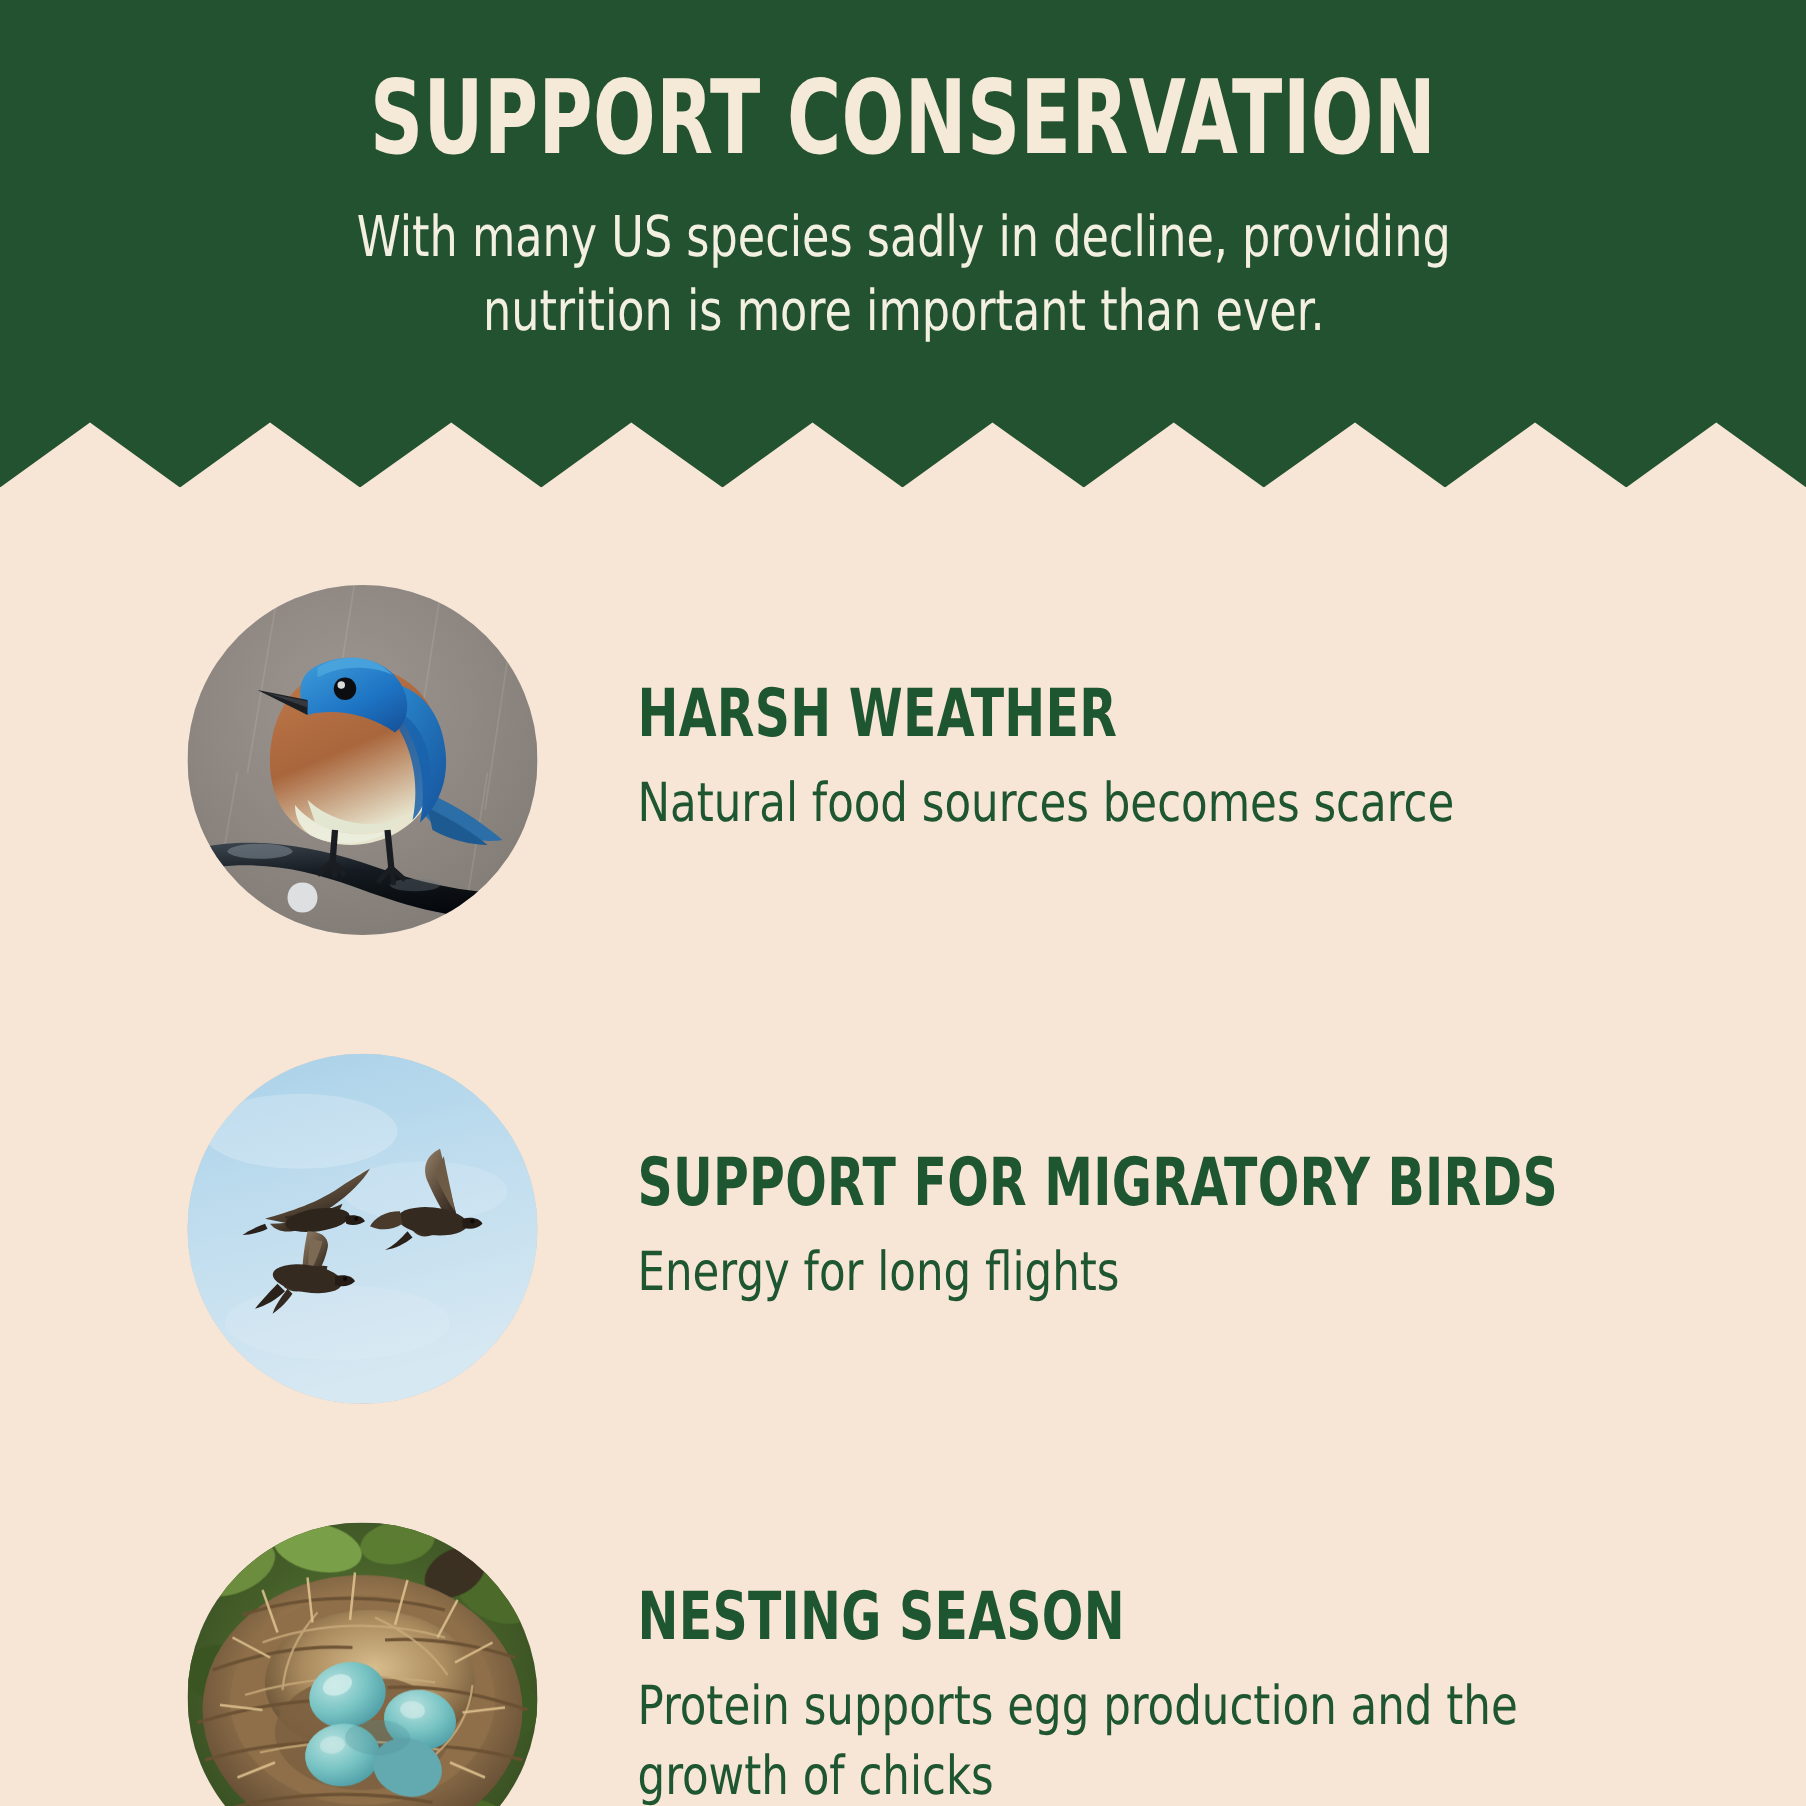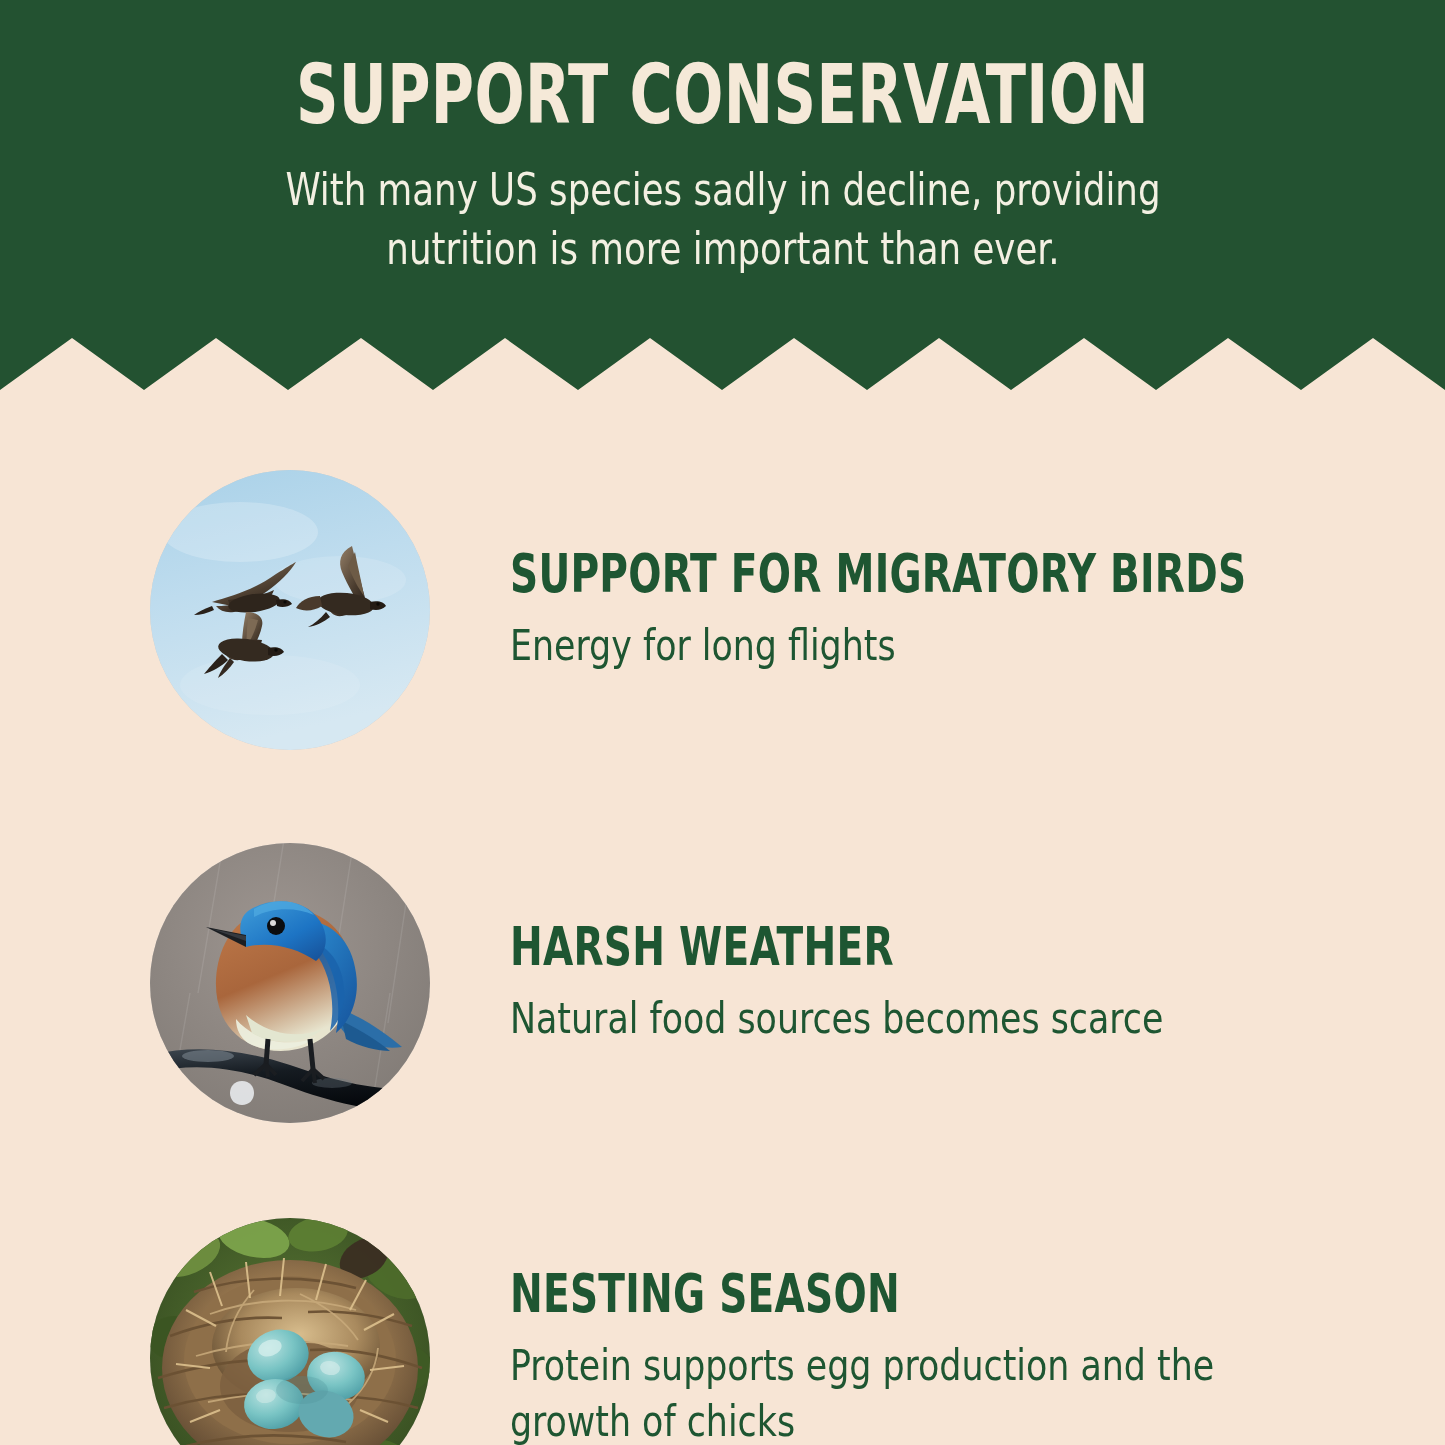--- a/index.html
+++ b/index.html
@@ -164,20 +164,105 @@
       <div class="headline">SUPPORT CONSERVATION</div>
       <div class="subhead">
         <div>With many US species sadly in decline, providing</div>
         <div>nutrition is more important than ever.</div>
       </div>
     </div>
   </div>
 
   <div class="features">
 
+    <div class="feature row-1">
+      <div class="thumb">
+        <svg viewBox="0 0 280 280">
+          <defs>
+            <radialGradient id="skyGray" cx="45%" cy="35%" r="80%">
+              <stop offset="0%" stop-color="#9d9590"></stop>
+              <stop offset="100%" stop-color="#7e7873"></stop>
+            </radialGradient>
+            <linearGradient id="breast" x1="0" y1="0" x2="0.4" y2="1">
+              <stop offset="0%" stop-color="#c07a4a"></stop>
+              <stop offset="55%" stop-color="#a9663c"></stop>
+              <stop offset="100%" stop-color="#e8e5cf"></stop>
+            </linearGradient>
+            <linearGradient id="blueHead" x1="0.1" y1="0" x2="0.9" y2="1">
+              <stop offset="0%" stop-color="#3e9bd8"></stop>
+              <stop offset="60%" stop-color="#1d74c4"></stop>
+              <stop offset="100%" stop-color="#17539b"></stop>
+            </linearGradient>
+            <linearGradient id="blueWing" x1="0" y1="0" x2="1" y2="1">
+              <stop offset="0%" stop-color="#2f92d6"></stop>
+              <stop offset="100%" stop-color="#15539c"></stop>
+            </linearGradient>
+            <linearGradient id="branchG" x1="0" y1="0" x2="0.3" y2="1">
+              <stop offset="0%" stop-color="#3e4750"></stop>
+              <stop offset="45%" stop-color="#151b21"></stop>
+              <stop offset="100%" stop-color="#05080c"></stop>
+            </linearGradient>
+          </defs>
+
+          <rect width="280" height="280" fill="url(#skyGray)"></rect>
+          <g opacity="0.10" stroke="#ffffff" stroke-width="1.4">
+            <line x1="20" y1="-10" x2="-5" y2="120"></line>
+            <line x1="75" y1="-10" x2="48" y2="150"></line>
+            <line x1="135" y1="-10" x2="108" y2="160"></line>
+            <line x1="205" y1="-10" x2="180" y2="150"></line>
+            <line x1="262" y1="20" x2="238" y2="180"></line>
+            <line x1="40" y1="150" x2="18" y2="275"></line>
+            <line x1="240" y1="150" x2="220" y2="275"></line>
+          </g>
+
+          <path d="M-6,214 C40,200 90,206 140,222 C186,238 226,250 290,246 L292,268
+                   C222,272 178,258 132,241 C86,224 40,218 -6,232 Z" fill="url(#branchG)"></path>
+          <ellipse cx="58" cy="213" rx="26" ry="6" fill="#7f8a93" opacity="0.55"></ellipse>
+          <ellipse cx="182" cy="240" rx="20" ry="5" fill="#6d7780" opacity="0.35"></ellipse>
+
+          <path d="M92,238 C100,238 104,244 104,250 C104,257 99,262 92,262
+                   C85,262 80,257 80,250 C80,244 84,238 92,238 Z" fill="#e9ecef" opacity="0.88"></path>
+
+          <path d="M196,168 C218,178 238,192 252,204 C240,206 222,204 204,196
+                   C192,190 186,180 188,172 Z" fill="#2b6ea8"></path>
+          <path d="M192,178 C212,188 228,198 240,208 C228,208 210,204 196,196 Z" fill="#1d5a91"></path>
+
+          <path d="M103,72 C140,56 186,68 198,108 C210,148 196,184 164,200
+                   C128,218 86,204 72,172 C58,140 68,88 103,72 Z" fill="url(#breast)"></path>
+
+          <path d="M86,176 C104,198 140,206 166,194 C152,206 120,212 98,200 C90,194 86,186 86,176 Z" fill="#eceedd" opacity="0.95"></path>
+          <path d="M96,172 C118,192 150,196 172,186 C160,200 124,204 102,190 Z" fill="#e3e6d0"></path>
+
+          <path d="M146,78 C178,74 202,96 206,130 C210,156 200,178 186,190
+                   C192,160 186,126 168,104 C160,92 152,84 146,78 Z" fill="url(#blueWing)"></path>
+          <path d="M160,98 C184,104 196,130 194,156 C192,172 186,182 180,188
+                   C186,160 180,128 164,108 Z" fill="#1a63ac" opacity="0.85"></path>
+
+          <path d="M98,68 C122,52 156,56 170,78 C180,94 176,110 166,118
+                   C146,104 118,98 96,104 C88,92 88,76 98,68 Z" fill="url(#blueHead)"></path>
+          <path d="M104,66 C124,54 150,56 164,72 C146,64 122,64 104,74 Z" fill="#4fa9e0" opacity="0.75"></path>
+
+          <path d="M96,92 L56,84 L96,104 Z" fill="#1b1e22"></path>
+          <path d="M96,93 L62,86 L96,98 Z" fill="#35393f"></path>
+
+          <circle cx="126" cy="83" r="9" fill="#0b0d10"></circle>
+          <circle cx="123" cy="80" r="3" fill="#ffffff" opacity="0.85"></circle>
+
+          <path d="M118,196 L116,222" stroke="#1a1d21" stroke-width="5" fill="none"></path>
+          <path d="M116,221 L104,232 M116,221 L126,232 M116,221 L118,234" stroke="#1a1d21" stroke-width="4" fill="none"></path>
+          <path d="M160,196 L163,226" stroke="#1a1d21" stroke-width="5" fill="none"></path>
+          <path d="M163,226 L152,238 M163,226 L174,236 M163,226 L165,240" stroke="#1a1d21" stroke-width="4" fill="none"></path>
+        </svg>
+      </div>
+      <div class="feature-text">
+        <div class="feature-title">HARSH WEATHER</div>
+        <div class="feature-desc">Natural food sources becomes scarce</div>
+      </div>
+    </div>
+
     <div class="feature row-2">
       <div class="thumb">
         <svg viewBox="0 0 280 280">
           <defs>
             <linearGradient id="sky" x1="0" y1="0" x2="0.25" y2="1">
               <stop offset="0%" stop-color="#a9d1e8"></stop>
               <stop offset="45%" stop-color="#bedcee"></stop>
               <stop offset="100%" stop-color="#d6e8f2"></stop>
             </linearGradient>
             <linearGradient id="wingA" x1="0" y1="0" x2="1" y2="0.6">
@@ -234,105 +319,20 @@
             <path d="M118,178 C126,176 132,178 134,182 C130,186 124,187 118,185 Z" fill="#241c15"></path>
             <circle cx="126" cy="180" r="1.7" fill="#0c0a07"></circle>
             <path d="M72,184 C64,192 58,199 54,204 C62,202 72,196 78,190 Z" fill="#2a211a"></path>
             <path d="M80,188 C74,196 70,202 68,208 C74,204 80,198 84,192 Z" fill="#332921"></path>
           </g>
         </svg>
       </div>
       <div class="feature-text">
         <div class="feature-title">SUPPORT FOR MIGRATORY BIRDS</div>
         <div class="feature-desc">Energy for long flights</div>
-      </div>
-    </div>
-
-    <div class="feature row-1">
-      <div class="thumb">
-        <svg viewBox="0 0 280 280">
-          <defs>
-            <radialGradient id="skyGray" cx="45%" cy="35%" r="80%">
-              <stop offset="0%" stop-color="#9d9590"></stop>
-              <stop offset="100%" stop-color="#7e7873"></stop>
-            </radialGradient>
-            <linearGradient id="breast" x1="0" y1="0" x2="0.4" y2="1">
-              <stop offset="0%" stop-color="#c07a4a"></stop>
-              <stop offset="55%" stop-color="#a9663c"></stop>
-              <stop offset="100%" stop-color="#e8e5cf"></stop>
-            </linearGradient>
-            <linearGradient id="blueHead" x1="0.1" y1="0" x2="0.9" y2="1">
-              <stop offset="0%" stop-color="#3e9bd8"></stop>
-              <stop offset="60%" stop-color="#1d74c4"></stop>
-              <stop offset="100%" stop-color="#17539b"></stop>
-            </linearGradient>
-            <linearGradient id="blueWing" x1="0" y1="0" x2="1" y2="1">
-              <stop offset="0%" stop-color="#2f92d6"></stop>
-              <stop offset="100%" stop-color="#15539c"></stop>
-            </linearGradient>
-            <linearGradient id="branchG" x1="0" y1="0" x2="0.3" y2="1">
-              <stop offset="0%" stop-color="#3e4750"></stop>
-              <stop offset="45%" stop-color="#151b21"></stop>
-              <stop offset="100%" stop-color="#05080c"></stop>
-            </linearGradient>
-          </defs>
-
-          <rect width="280" height="280" fill="url(#skyGray)"></rect>
-          <g opacity="0.10" stroke="#ffffff" stroke-width="1.4">
-            <line x1="20" y1="-10" x2="-5" y2="120"></line>
-            <line x1="75" y1="-10" x2="48" y2="150"></line>
-            <line x1="135" y1="-10" x2="108" y2="160"></line>
-            <line x1="205" y1="-10" x2="180" y2="150"></line>
-            <line x1="262" y1="20" x2="238" y2="180"></line>
-            <line x1="40" y1="150" x2="18" y2="275"></line>
-            <line x1="240" y1="150" x2="220" y2="275"></line>
-          </g>
-
-          <path d="M-6,214 C40,200 90,206 140,222 C186,238 226,250 290,246 L292,268
-                   C222,272 178,258 132,241 C86,224 40,218 -6,232 Z" fill="url(#branchG)"></path>
-          <ellipse cx="58" cy="213" rx="26" ry="6" fill="#7f8a93" opacity="0.55"></ellipse>
-          <ellipse cx="182" cy="240" rx="20" ry="5" fill="#6d7780" opacity="0.35"></ellipse>
-
-          <path d="M92,238 C100,238 104,244 104,250 C104,257 99,262 92,262
-                   C85,262 80,257 80,250 C80,244 84,238 92,238 Z" fill="#e9ecef" opacity="0.88"></path>
-
-          <path d="M196,168 C218,178 238,192 252,204 C240,206 222,204 204,196
-                   C192,190 186,180 188,172 Z" fill="#2b6ea8"></path>
-          <path d="M192,178 C212,188 228,198 240,208 C228,208 210,204 196,196 Z" fill="#1d5a91"></path>
-
-          <path d="M103,72 C140,56 186,68 198,108 C210,148 196,184 164,200
-                   C128,218 86,204 72,172 C58,140 68,88 103,72 Z" fill="url(#breast)"></path>
-
-          <path d="M86,176 C104,198 140,206 166,194 C152,206 120,212 98,200 C90,194 86,186 86,176 Z" fill="#eceedd" opacity="0.95"></path>
-          <path d="M96,172 C118,192 150,196 172,186 C160,200 124,204 102,190 Z" fill="#e3e6d0"></path>
-
-          <path d="M146,78 C178,74 202,96 206,130 C210,156 200,178 186,190
-                   C192,160 186,126 168,104 C160,92 152,84 146,78 Z" fill="url(#blueWing)"></path>
-          <path d="M160,98 C184,104 196,130 194,156 C192,172 186,182 180,188
-                   C186,160 180,128 164,108 Z" fill="#1a63ac" opacity="0.85"></path>
-
-          <path d="M98,68 C122,52 156,56 170,78 C180,94 176,110 166,118
-                   C146,104 118,98 96,104 C88,92 88,76 98,68 Z" fill="url(#blueHead)"></path>
-          <path d="M104,66 C124,54 150,56 164,72 C146,64 122,64 104,74 Z" fill="#4fa9e0" opacity="0.75"></path>
-
-          <path d="M96,92 L56,84 L96,104 Z" fill="#1b1e22"></path>
-          <path d="M96,93 L62,86 L96,98 Z" fill="#35393f"></path>
-
-          <circle cx="126" cy="83" r="9" fill="#0b0d10"></circle>
-          <circle cx="123" cy="80" r="3" fill="#ffffff" opacity="0.85"></circle>
-
-          <path d="M118,196 L116,222" stroke="#1a1d21" stroke-width="5" fill="none"></path>
-          <path d="M116,221 L104,232 M116,221 L126,232 M116,221 L118,234" stroke="#1a1d21" stroke-width="4" fill="none"></path>
-          <path d="M160,196 L163,226" stroke="#1a1d21" stroke-width="5" fill="none"></path>
-          <path d="M163,226 L152,238 M163,226 L174,236 M163,226 L165,240" stroke="#1a1d21" stroke-width="4" fill="none"></path>
-        </svg>
-      </div>
-      <div class="feature-text">
-        <div class="feature-title">HARSH WEATHER</div>
-        <div class="feature-desc">Natural food sources becomes scarce</div>
       </div>
     </div>
 
     <div class="feature row-3">
       <div class="thumb">
         <svg viewBox="0 0 280 280">
           <defs>
             <radialGradient id="foliage" cx="50%" cy="45%" r="75%">
               <stop offset="0%" stop-color="#5d7a36"></stop>
               <stop offset="100%" stop-color="#2d431c"></stop>

